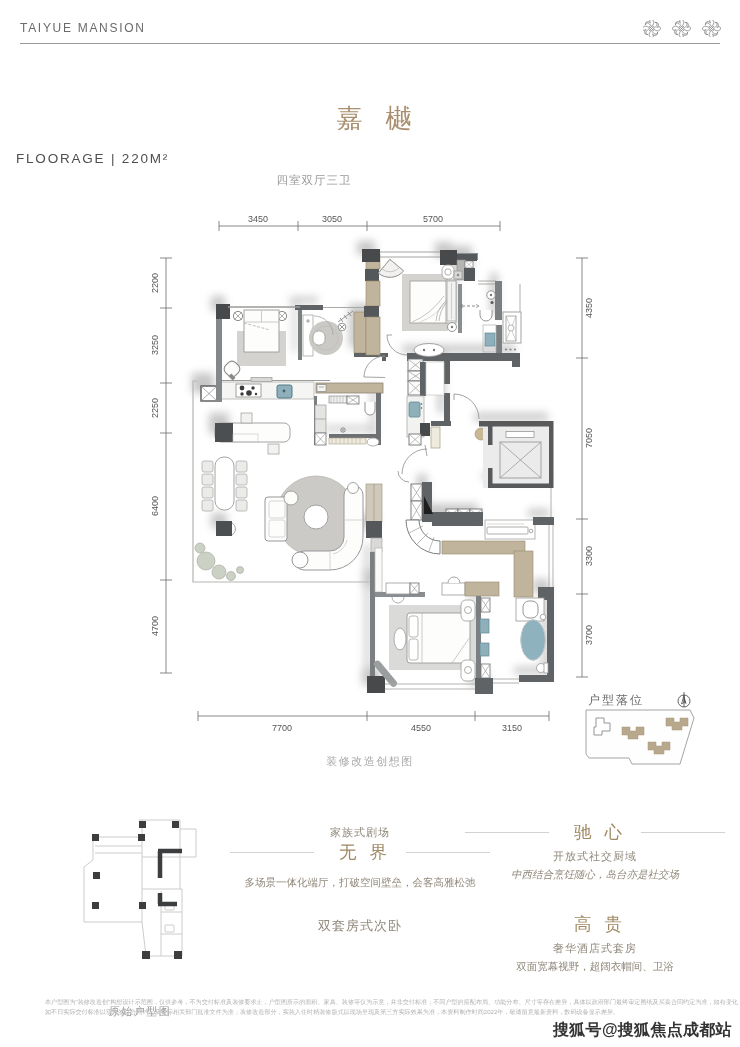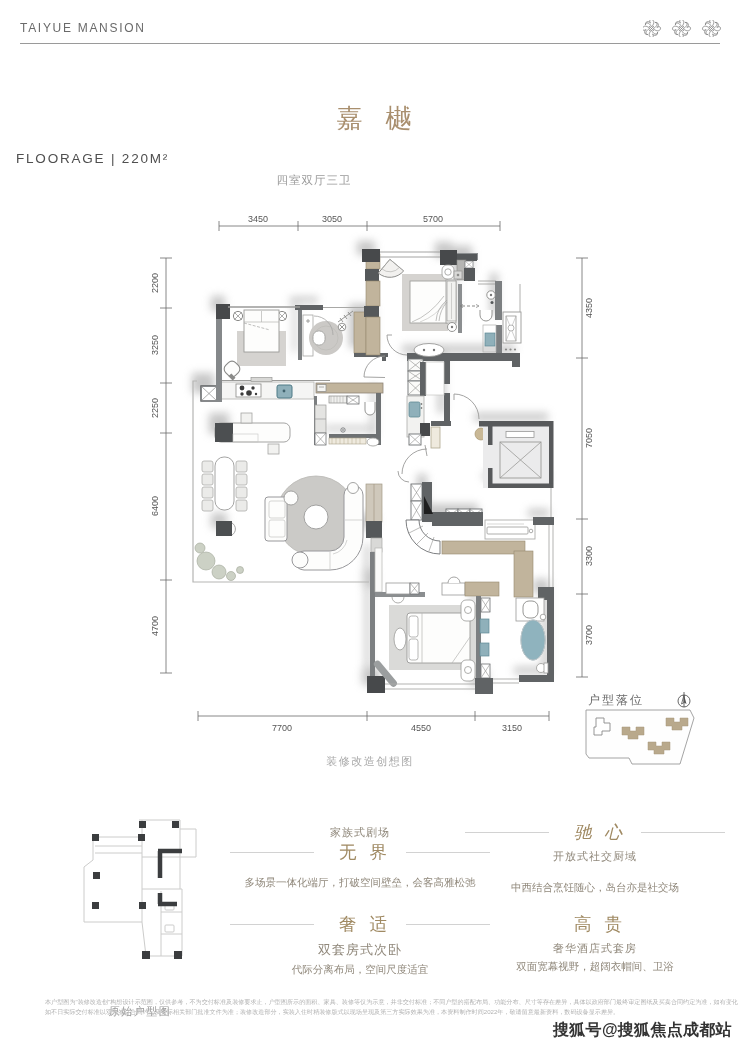--- a/index.html
+++ b/index.html
@@ -708,37 +708,31 @@
   <div style="margin-top:5px;font-size:11px;color:#90887b;letter-spacing:1px;">家族式剧场</div>
   <div style="display:flex;align-items:center;justify-content:center;">
     <span style="flex:1;height:1px;background:#d2d2d2;"></span>
     <span style="font-size:17.5px;color:#a08a63;letter-spacing:13px;text-indent:13px;padding:0 6px 0 12px;">无界</span>
     <span style="flex:1;height:1px;background:#d2d2d2;"></span>
   </div>
   <div style="margin-top:12px;font-size:10.5px;color:#90887b;letter-spacing:0px;white-space:nowrap;">多场景一体化端厅，打破空间壁垒，会客高雅松弛</div>
 </div>
 
 <div class="abs" style="left:465px;top:820px;width:260px;text-align:center;">
-  <div style="display:flex;align-items:center;justify-content:flex-end;font-style:italic;">
+  <div style="display:flex;align-items:center;justify-content:flex-end;">
     <span style="flex:1;height:1px;background:#d2d2d2;"></span>
     <span style="font-size:17.5px;color:#a08a63;letter-spacing:13px;text-indent:13px;padding:0 6px 0 12px;">驰心</span>
     <span style="flex:1;height:1px;background:#d2d2d2;"></span>
   </div>
   <div style="margin-top:5px;font-size:11px;color:#90887b;letter-spacing:1px;">开放式社交厨域</div>
-  <div style="margin-top:17px;font-size:10.5px;color:#90887b;letter-spacing:0px;white-space:nowrap;">中西结合烹饪随心，岛台亦是社交场</div>
+  <div style="margin-top:4px;font-size:10.5px;color:#90887b;letter-spacing:0px;white-space:nowrap;font-style:italic;">中西结合烹饪随心，岛台亦是社交场</div>
 </div>
 
 <div class="abs" style="left:230px;top:912px;width:260px;text-align:center;">
-  <div style="display:flex;align-items:center;justify-content:center;">
-    <span style="flex:1;height:1px;background:#d2d2d2;"></span>
-    <span style="font-size:17.5px;color:#a08a63;letter-spacing:13px;text-indent:13px;padding:0 6px 0 12px;">奢适</span>
-    <span style="flex:1;height:1px;background:#d2d2d2;"></span>
-  </div>
   <div style="margin-top:5px;font-size:13px;color:#90887b;letter-spacing:1px;">双套房式次卧</div>
-  <div style="margin-top:4px;font-size:10.5px;color:#90887b;letter-spacing:0px;white-space:nowrap;">代际分离布局，空间尺度适宜</div>
 </div>
 
 <div class="abs" style="left:465px;top:912px;width:260px;text-align:center;">
   <div style="display:flex;align-items:center;justify-content:center;flex-direction:column;">
     <span style="flex:1;height:1px;background:#d2d2d2;"></span>
     <span style="font-size:17.5px;color:#a08a63;letter-spacing:13px;text-indent:13px;padding:0 6px 0 12px;">高贵</span>
     <span style="flex:1;height:1px;background:#d2d2d2;"></span>
   </div>
   <div style="margin-top:5px;font-size:11px;color:#90887b;letter-spacing:1px;">奢华酒店式套房</div>
   <div style="margin-top:4px;font-size:10.5px;color:#90887b;letter-spacing:0px;white-space:nowrap;">双面宽幕视野，超阔衣帽间、卫浴</div>

